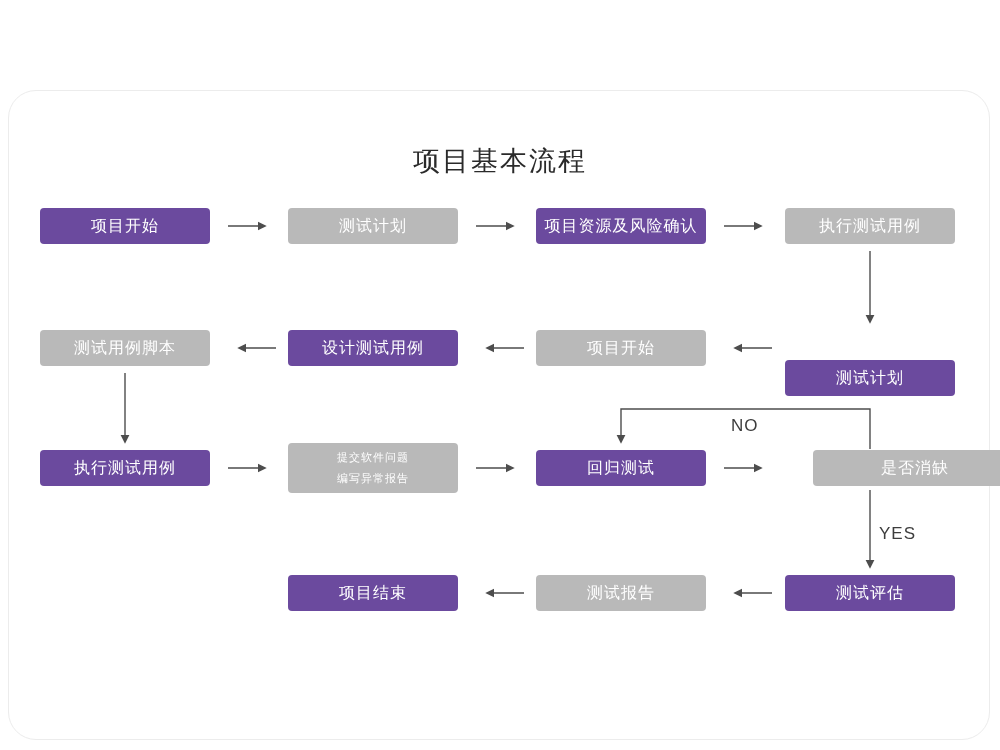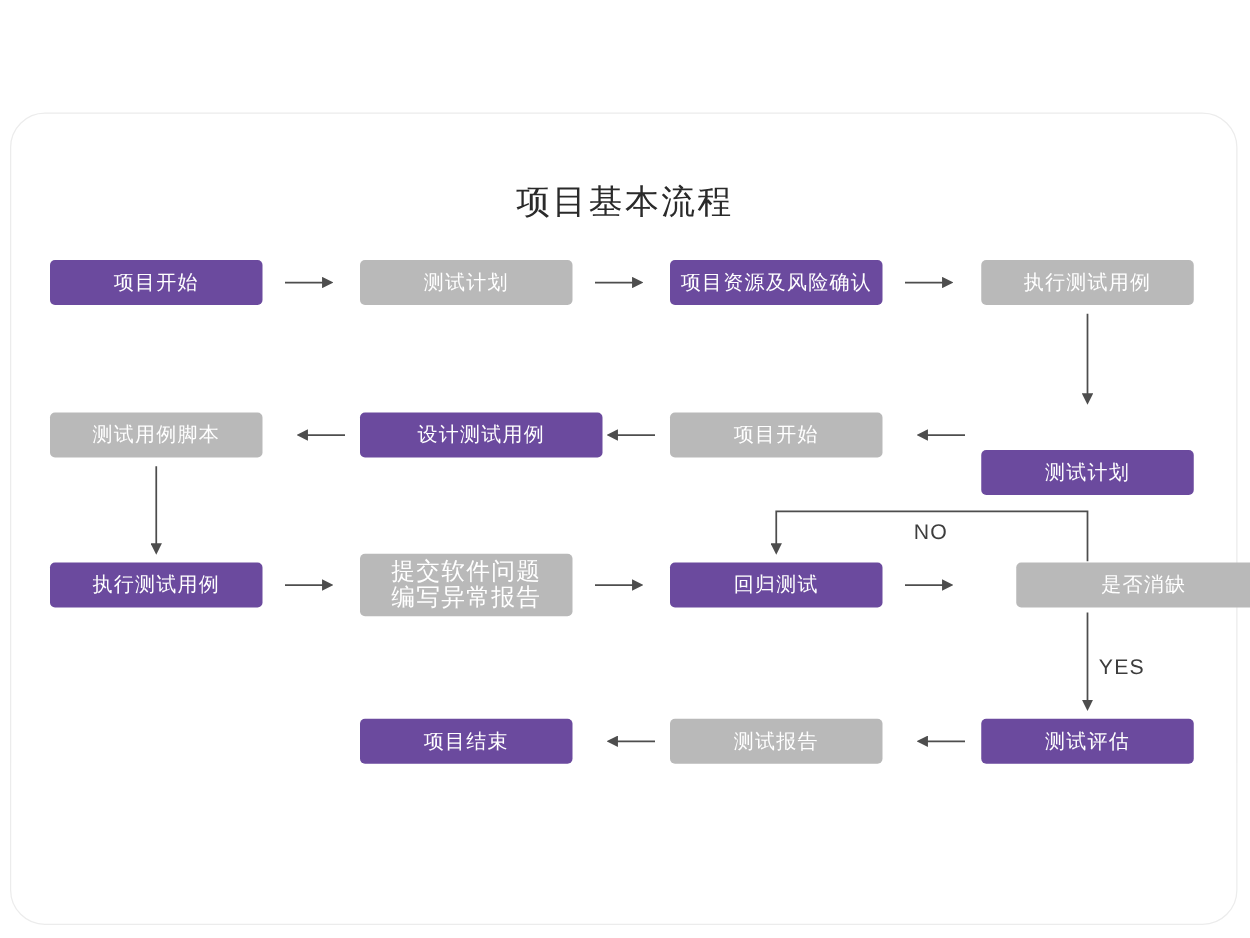--- a/index.html
+++ b/index.html
@@ -53,21 +53,21 @@
     font-size: 16px;
     letter-spacing: 1px;
     box-sizing: border-box;
     text-align: left;
   }
   .node.purple { background: var(--purple); }
   .node.gray   { background: var(--gray); }
   .node.tall {
     height: 50px;
     flex-direction: column;
-    font-size: 19px;
+    font-size: 11px;
     line-height: 21px;
   }
   .edges {
     position: absolute;
     left: 0;
     top: 0;
     width: 1000px;
     height: 750px;
     pointer-events: none;
   }
@@ -91,21 +91,21 @@
   <div class="card"></div>
 
   <div class="title">项目基本流程</div>
 
   <div class="node purple" style="left:40px;  top:208px; width:170px;">项目开始</div>
   <div class="node gray" style="left:288px; top:208px; width:170px;">测试计划</div>
   <div class="node purple" style="left:536px; top:208px; width:170px;">项目资源及风险确认</div>
   <div class="node gray" style="left:785px; top:208px; width:170px;">执行测试用例</div>
 
   <div class="node gray" style="left:40px;  top:330px; width:170px;">测试用例脚本</div>
-  <div class="node purple" style="left:288px; top:330px; width:194px;">设计测试用例</div>
+  <div class="node purple" style="left:288px; top:330px; width:170px;">设计测试用例</div>
   <div class="node gray" style="left:536px; top:330px; width:170px;">项目开始</div>
   <div class="node purple" style="left:785px; top:330px; width:170px;margin-top:30px;">测试计划</div>
 
   <div class="node purple" style="left:40px;  top:450px; width:170px;">执行测试用例</div>
   <div class="node gray tall" style="left:288px; top:443px; width:170px;">
     <span>提交软件问题</span>
     <span>编写异常报告</span>
   </div>
   <div class="node purple" style="left:536px; top:450px; width:170px;">回归测试</div>
   <div class="node gray" style="left:785px; top:450px; width:204px;margin-left:28px;">是否消缺</div>

